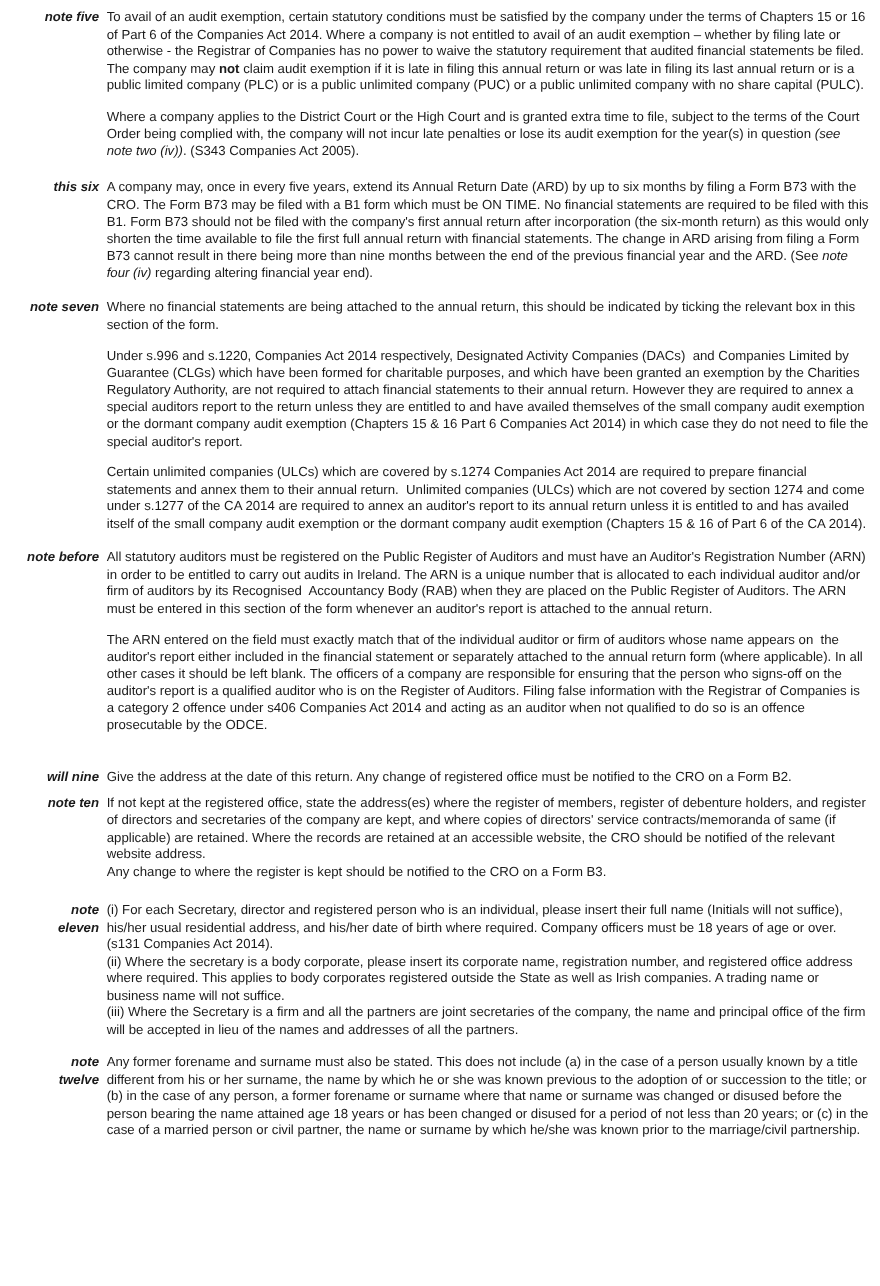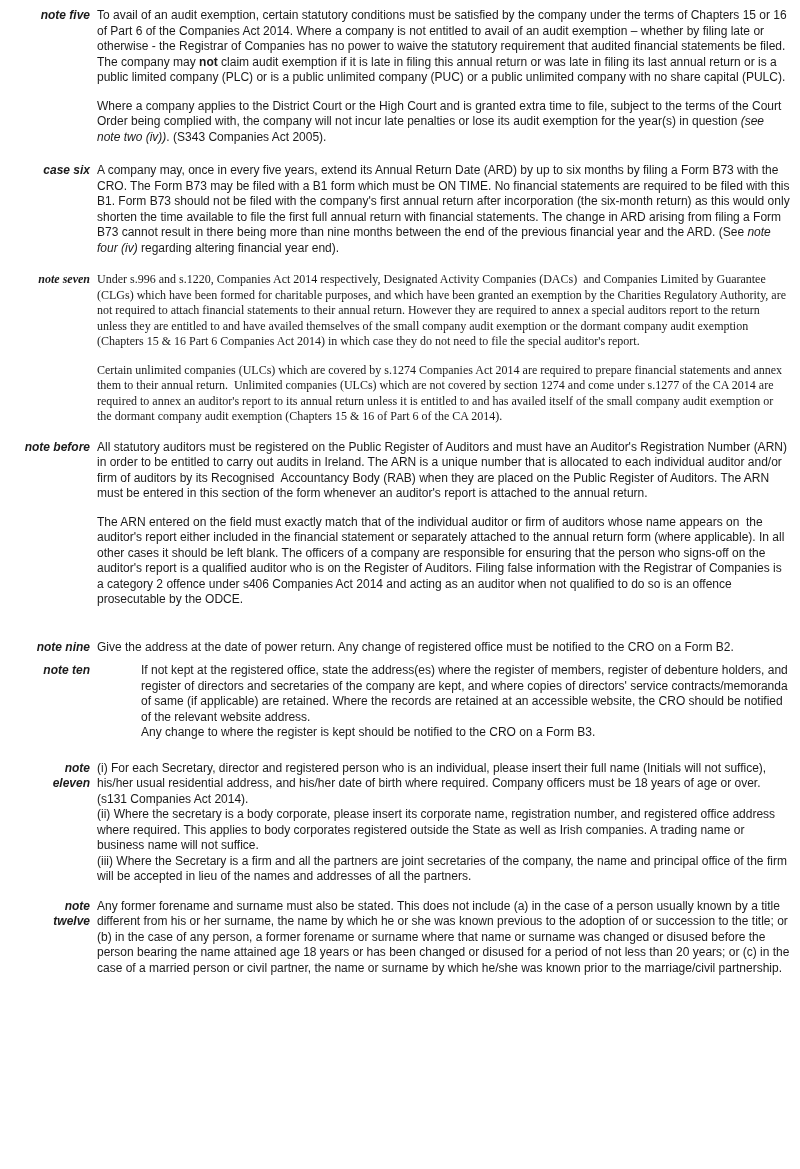--- a/index.html
+++ b/index.html
@@ -16,24 +16,24 @@
     padding: 8px 10px 0 14px;
     background: #ffffff;
     overflow: hidden;
   }
   .note-row {
     display: flex;
     align-items: flex-start;
   }
   .note-row + .note-row { margin-top: 18px; }
   .note-row:nth-child(2) { margin-top: 18px; }  
-  .note-row:nth-child(3) { margin-top: 16px; font-family: Liberation Serif, serif; }  
+  .note-row:nth-child(3) { margin-top: 16px; }  
   .note-row:nth-child(4) { margin-top: 15px; }  
   .note-row:nth-child(5) { margin-top: 32px; }  
-  .note-row:nth-child(6) { margin-top: 8px; gap: 44px; }   
+  .note-row:nth-child(6) { margin-top: 8px; }   
   .note-row:nth-child(7) { margin-top: 20px; }  
   .note-row:nth-child(8) { margin-top: 14px; }  
   .note-label {
     flex: 0 0 76px;
     width: 76px;
     text-align: right;
     font-weight: bold;
     font-style: italic;
     font-size: 12px;
     line-height: 15.5px;
@@ -59,43 +59,44 @@
 <div class="page">
   <div id="notes-container">
       <div class="note-row">
         <div class="note-label">note five</div>
         <div class="note-body">
           <p class="note-paragraph"><span>To avail of an audit exemption, certain statutory conditions must be satisfied by the company under the terms of Chapters 15 or 16 of Part 6 of the Companies Act 2014. Where a company is not entitled to avail of an audit exemption – whether by filing late or otherwise - the Registrar of Companies has no power to waive the statutory requirement that audited financial statements be filed.  The company may </span><b>not</b><span> claim audit exemption if it is late in filing this annual return or was late in filing its last annual return or is a public limited company (PLC) or is a public unlimited company (PUC) or a public unlimited company with no share capital (PULC).</span></p>
           <p class="note-paragraph"><span>Where a company applies to the District Court or the High Court and is granted extra time to file, subject to the terms of the Court Order being complied with, the company will not incur late penalties or lose its audit exemption for the year(s) in question </span><i>(see note two (iv))</i><span>. (S343 Companies Act 2005).</span></p>
         </div>
       </div>
       <div class="note-row">
-        <div class="note-label">case six</div>
+        <div class="note-label">this six</div>
         <div class="note-body">
           <p class="note-paragraph"><span>A company may, once in every five years, extend its Annual Return Date (ARD) by up to six months by filing a Form B73 with the CRO. The Form B73 may be filed with a B1 form which must be ON TIME. No financial statements are required to be filed with this B1. Form B73 should not be filed with the company's first annual return after incorporation (the six-month return) as this would only shorten the time available to file the first full annual return with financial statements. The change in ARD arising from filing a Form B73 cannot result in there being more than nine months between the end of the previous financial year and the ARD. (See </span><i>note four (iv)</i><span> regarding altering financial year end).</span></p>
         </div>
       </div>
       <div class="note-row">
         <div class="note-label">note seven</div>
         <div class="note-body">
+          <p class="note-paragraph"><span>Where no financial statements are being attached to the annual return, this should be indicated by ticking the relevant box in this section of the form.</span></p>
           <p class="note-paragraph"><span>Under s.996 and s.1220, Companies Act 2014 respectively, Designated Activity Companies (DACs)  and Companies Limited by Guarantee (CLGs) which have been formed for charitable purposes, and which have been granted an exemption by the Charities Regulatory Authority, are not required to attach financial statements to their annual return. However they are required to annex a special auditors report to the return unless they are entitled to and have availed themselves of the small company audit exemption or the dormant company audit exemption (Chapters 15 &amp; 16 Part 6 Companies Act 2014) in which case they do not need to file the special auditor's report.</span></p>
           <p class="note-paragraph"><span>Certain unlimited companies (ULCs) which are covered by s.1274 Companies Act 2014 are required to prepare financial statements and annex them to their annual return.  Unlimited companies (ULCs) which are not covered by section 1274 and come under s.1277 of the CA 2014 are required to annex an auditor's report to its annual return unless it is entitled to and has availed itself of the small company audit exemption or the dormant company audit exemption (Chapters 15 &amp; 16 of Part 6 of the CA 2014).</span></p>
         </div>
       </div>
       <div class="note-row">
         <div class="note-label">note before</div>
         <div class="note-body">
           <p class="note-paragraph"><span>All statutory auditors must be registered on the Public Register of Auditors and must have an Auditor's Registration Number (ARN) in order to be entitled to carry out audits in Ireland. The ARN is a unique number that is allocated to each individual auditor and/or firm of auditors by its Recognised  Accountancy Body (RAB) when they are placed on the Public Register of Auditors. The ARN must be entered in this section of the form whenever an auditor's report is attached to the annual return.</span></p>
           <p class="note-paragraph"><span>The ARN entered on the field must exactly match that of the individual auditor or firm of auditors whose name appears on  the auditor's report either included in the financial statement or separately attached to the annual return form (where applicable). In all other cases it should be left blank. The officers of a company are responsible for ensuring that the person who signs-off on the auditor's report is a qualified auditor who is on the Register of Auditors. Filing false information with the Registrar of Companies is a category 2 offence under s406 Companies Act 2014 and acting as an auditor when not qualified to do so is an offence prosecutable by the ODCE.</span></p>
         </div>
       </div>
       <div class="note-row">
-        <div class="note-label">note nine</div>
+        <div class="note-label">will nine</div>
         <div class="note-body">
-          <p class="note-paragraph"><span>Give the address at the date of power return. Any change of registered office must be notified to the CRO on a Form B2.</span></p>
+          <p class="note-paragraph"><span>Give the address at the date of this return. Any change of registered office must be notified to the CRO on a Form B2.</span></p>
         </div>
       </div>
       <div class="note-row">
         <div class="note-label">note ten</div>
         <div class="note-body">
           <p class="note-paragraph"><span>If not kept at the registered office, state the address(es) where the register of members, register of debenture holders, and register of directors and secretaries of the company are kept, and where copies of directors' service contracts/memoranda of same (if applicable) are retained. Where the records are retained at an accessible website, the CRO should be notified of the relevant website address.</span><br><span>Any change to where the register is kept should be notified to the CRO on a Form B3.</span></p>
         </div>
       </div>
       <div class="note-row">
         <div class="note-label">note

